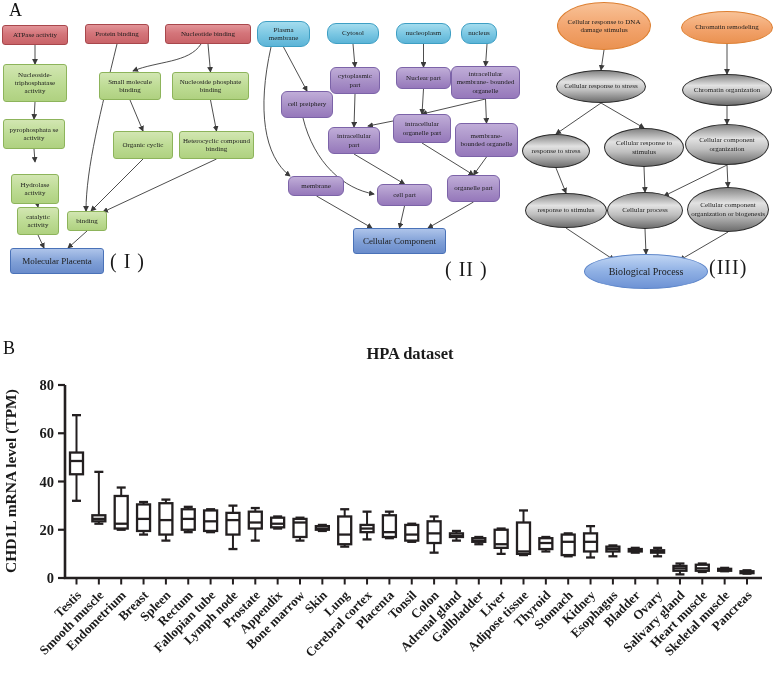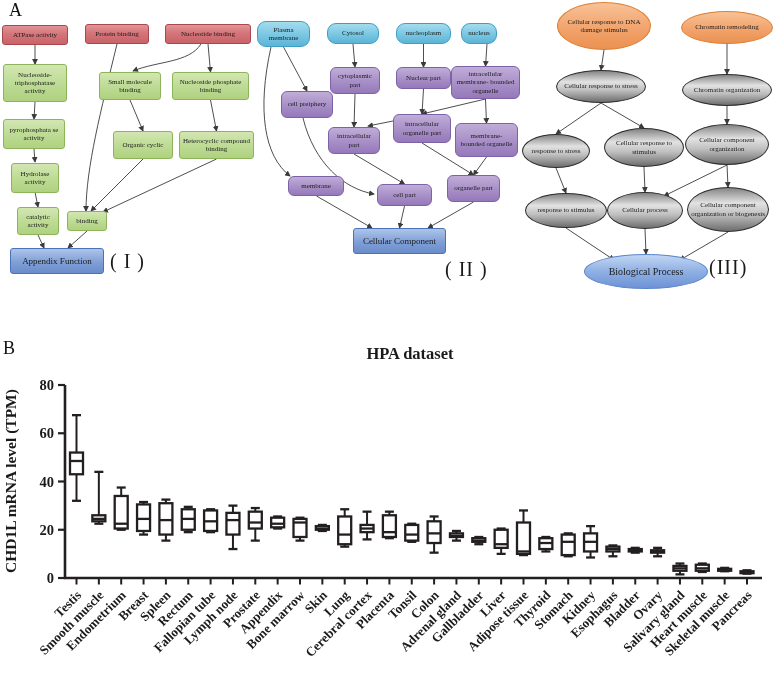--- a/index.html
+++ b/index.html
@@ -91,24 +91,24 @@
     <div id="nodes">
         <div class="node red" style="left: 2px; top: 25px; width: 66px; height: 20px;">ATPase activity</div>
         <div class="node red" style="left: 85px; top: 24px; width: 64px; height: 20px;">Protein binding</div>
         <div class="node red" style="left: 165px; top: 24px; width: 86px; height: 20px;">Nucleotide binding</div>
         <div class="node green" style="left: 3px; top: 64px; width: 64px; height: 38px;">Nucleoside- triphosphatase activity</div>
         <div class="node green" style="left: 99px; top: 72px; width: 62px; height: 28px;">Small molecule binding</div>
         <div class="node green" style="left: 172px; top: 72px; width: 77px; height: 28px;">Nucleoside phosphate binding</div>
         <div class="node green" style="left: 3px; top: 119px; width: 62px; height: 30px;">pyrophosphata se activity</div>
         <div class="node green" style="left: 113px; top: 131px; width: 60px; height: 28px;">Organic cyclic</div>
         <div class="node green" style="left: 179px; top: 131px; width: 75px; height: 28px;">Heterocyclic compound binding</div>
-        <div class="node green" style="left: 11px; top: 163px; width: 48px; height: 30px;">Hydrolase activity</div>
+        <div class="node green" style="left: 11px; top: 174px; width: 48px; height: 30px;">Hydrolase activity</div>
         <div class="node green" style="left: 17px; top: 207px; width: 42px; height: 28px;">catalytic activity</div>
         <div class="node green" style="left: 67px; top: 211px; width: 40px; height: 20px;">binding</div>
-        <div class="node blue" style="left: 10px; top: 248px; width: 94px; height: 26px;">Appendix Function</div>
+        <div class="node blue" style="left: 10px; top: 248px; width: 94px; height: 26px;">Molecular Placenta</div>
         <div class="node cyan" style="left: 257px; top: 21px; width: 53px; height: 26px;">Plasma membrane</div>
         <div class="node cyan" style="left: 327px; top: 23px; width: 52px; height: 21px;">Cytosol</div>
         <div class="node cyan" style="left: 396px; top: 23px; width: 55px; height: 21px;">nucleoplasm</div>
         <div class="node cyan" style="left: 461px; top: 23px; width: 36px; height: 21px;">nucleus</div>
         <div class="node purple" style="left: 330px; top: 67px; width: 50px; height: 27px;">cytoplasmic part</div>
         <div class="node purple" style="left: 396px; top: 67px; width: 55px; height: 22px;">Nuclear part</div>
         <div class="node purple" style="left: 451px; top: 66px; width: 69px; height: 33px;">intracellular membrane- bounded organelle</div>
         <div class="node purple" style="left: 281px; top: 91px; width: 52px; height: 27px;">cell preiphery</div>
         <div class="node purple" style="left: 328px; top: 127px; width: 52px; height: 27px;">intracellular part</div>
         <div class="node purple" style="left: 393px; top: 114px; width: 58px; height: 29px;">intracellular organelle part</div>

